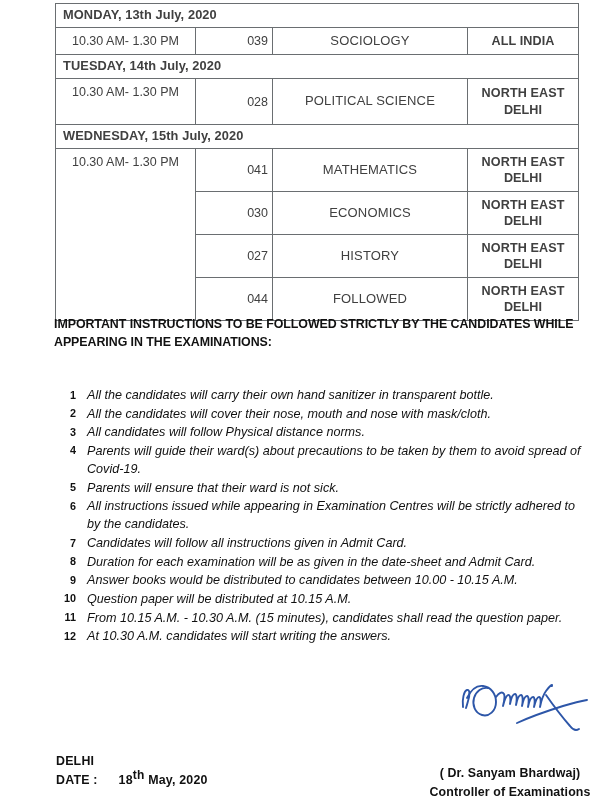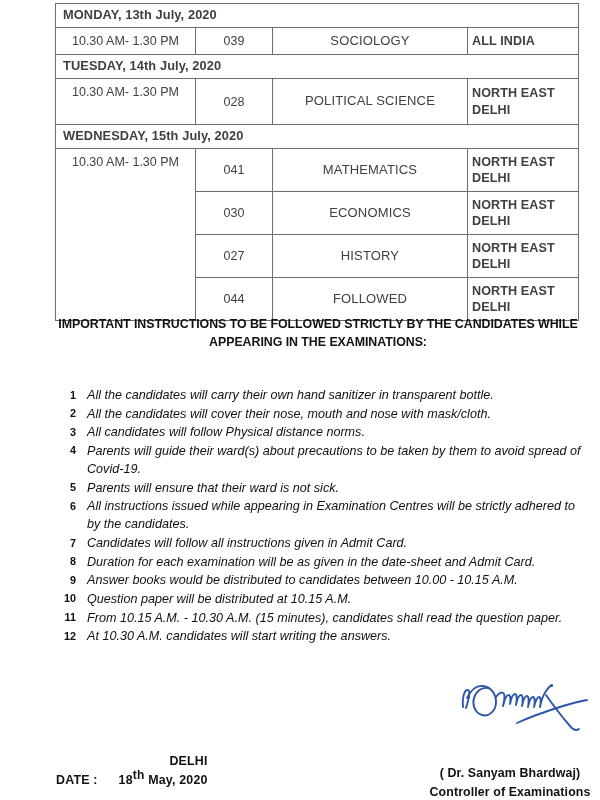--- a/index.html
+++ b/index.html
@@ -48,47 +48,47 @@
   .col-subject{ width: 195px; }
   .col-centre { width: 111px; }
 
   td.cell-time {
     text-align: center;
     font-size: 12.5px;
     vertical-align: top;
     padding-top: 5px;
   }
   td.cell-code {
-    text-align: center;
+    text-align: right;
     font-size: 12.5px;
   }
   td.cell-subject {
     text-align: center;
     font-size: 13px;
     letter-spacing: .15px;
   }
   td.cell-centre {
+    text-align: center;
     font-weight: bold;
     font-size: 12.6px;
     letter-spacing: .1px;
   }
   tr.exam-row td { height: 19px; }
   tr.exam-row-tall td { height: 38px; }
 
   
   .instr-heading {
     position: absolute;
     left: 54px;
     top: 316px;
     width: 528px;
     font-size: 12.4px;
     font-weight: bold;
     line-height: 1.42;
     letter-spacing: -0.05px;
-    text-align: center;
   }
   .instr-list {
     position: absolute;
     left: 54px;
     top: 386px;
     width: 530px;
   }
   .instr-item {
     display: flex;
     align-items: flex-start;
@@ -119,21 +119,20 @@
     height: 62px;
   }
   .footer-left {
     position: absolute;
     left: 56px;
     top: 752px;
     font-size: 12.4px;
     font-weight: bold;
     line-height: 1.55;
     letter-spacing: .2px;
-    text-align: right;
   }
   .footer-left .date-row .lbl { margin-right: 21px; }
   .footer-left sup {
     font-size: 12px;
     vertical-align: super;
     line-height: 0;
   }
   .footer-right {
     position: absolute;
     left: 410px;

